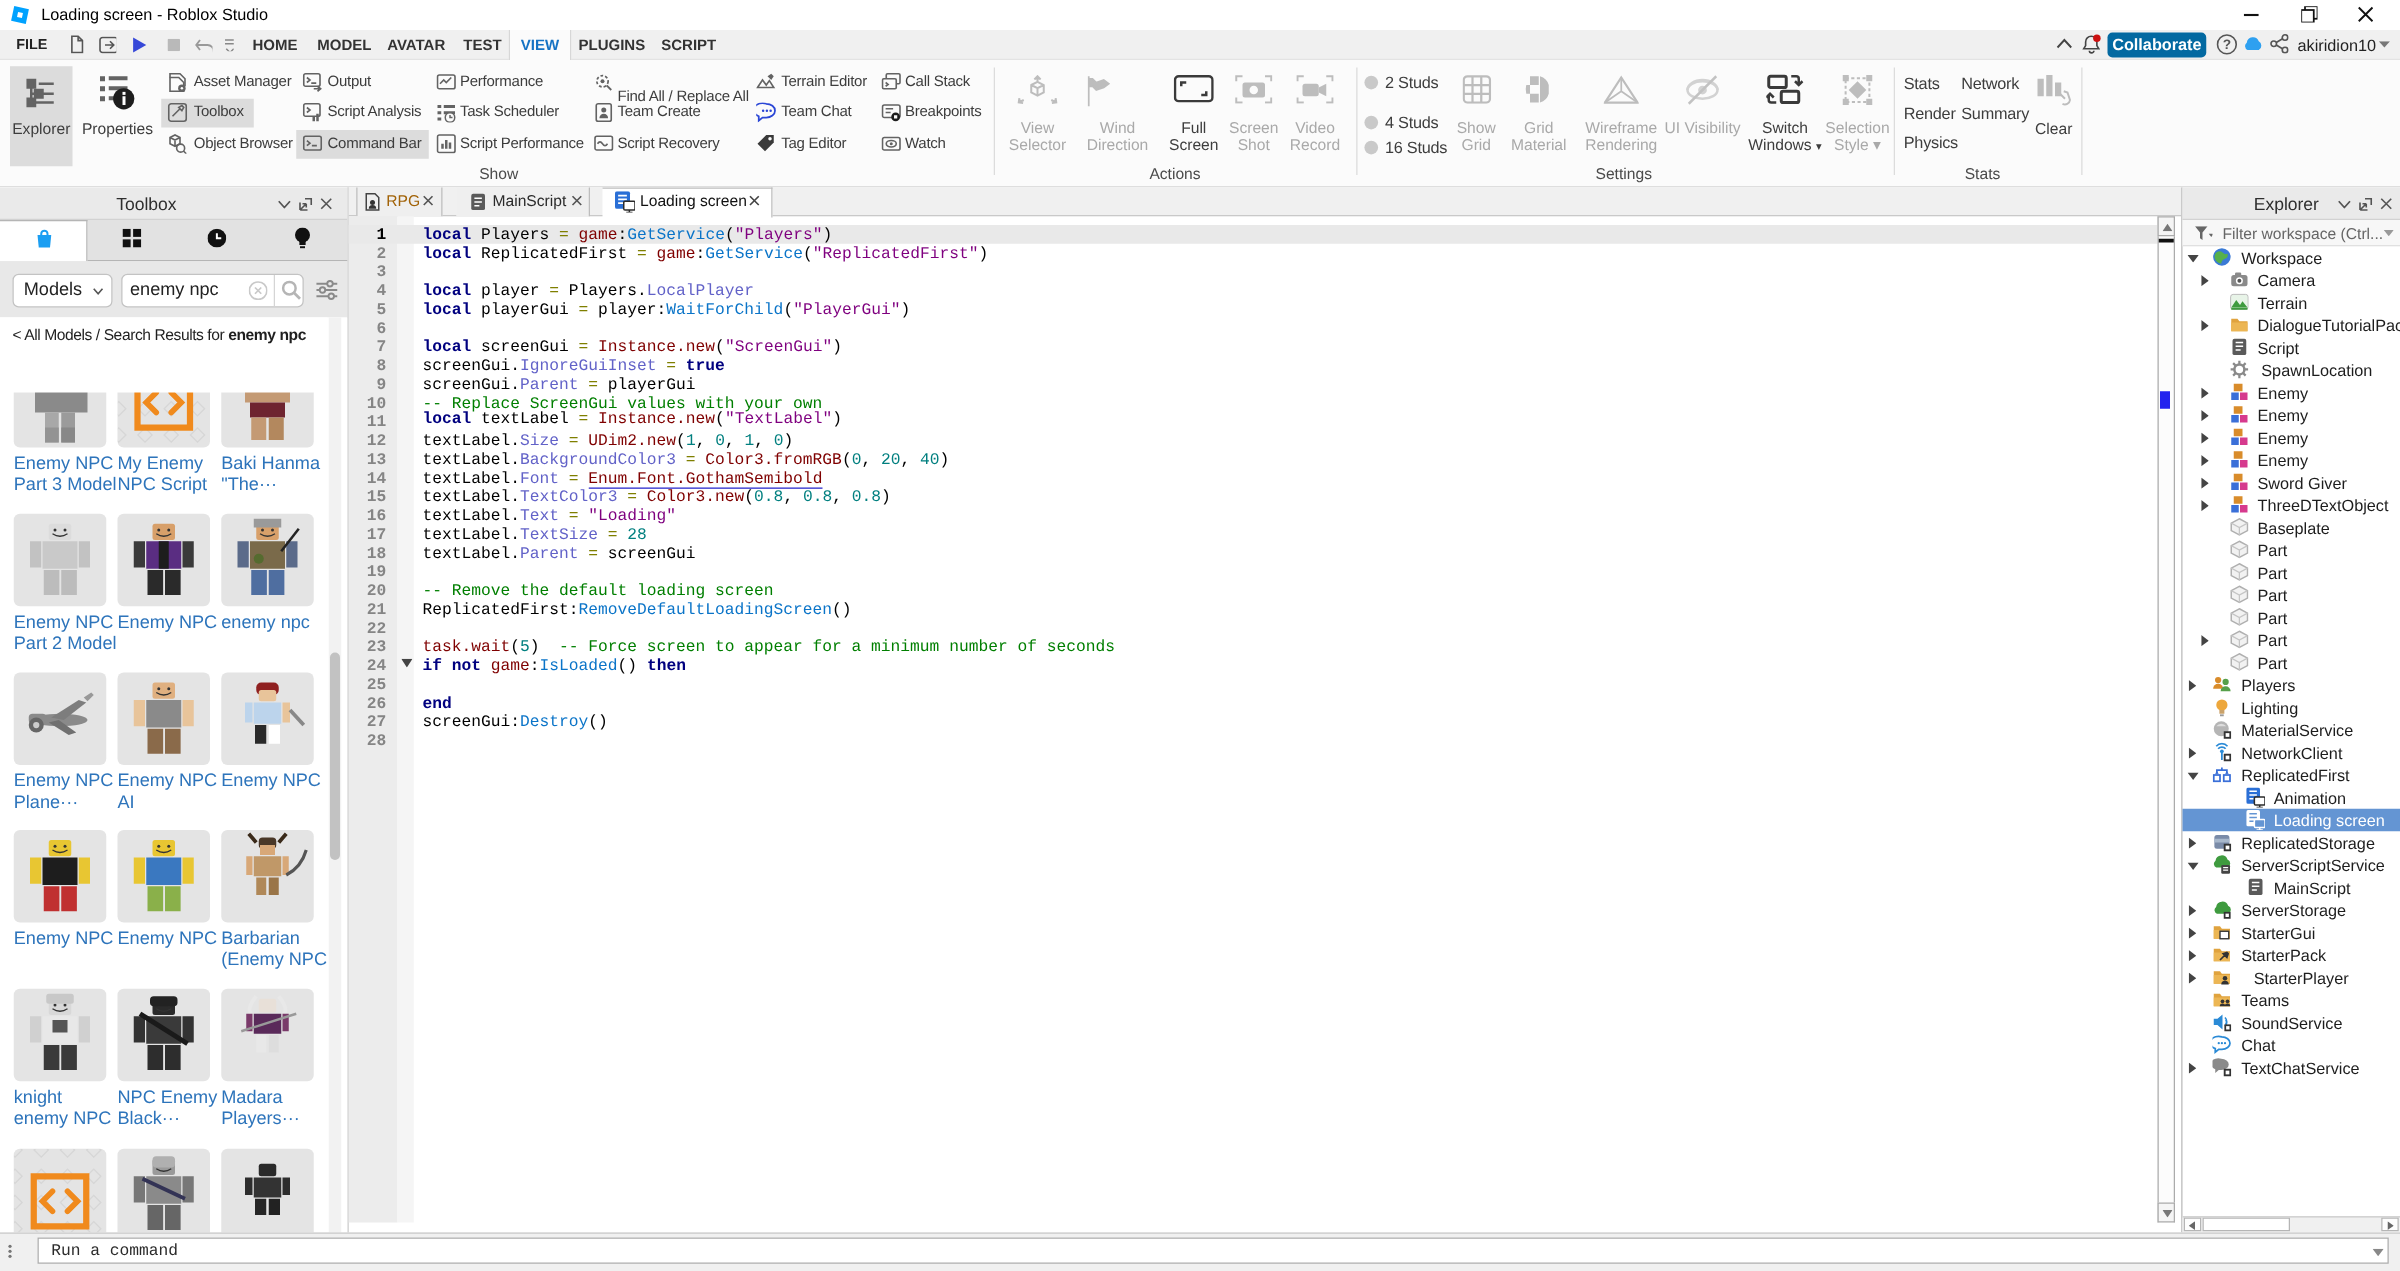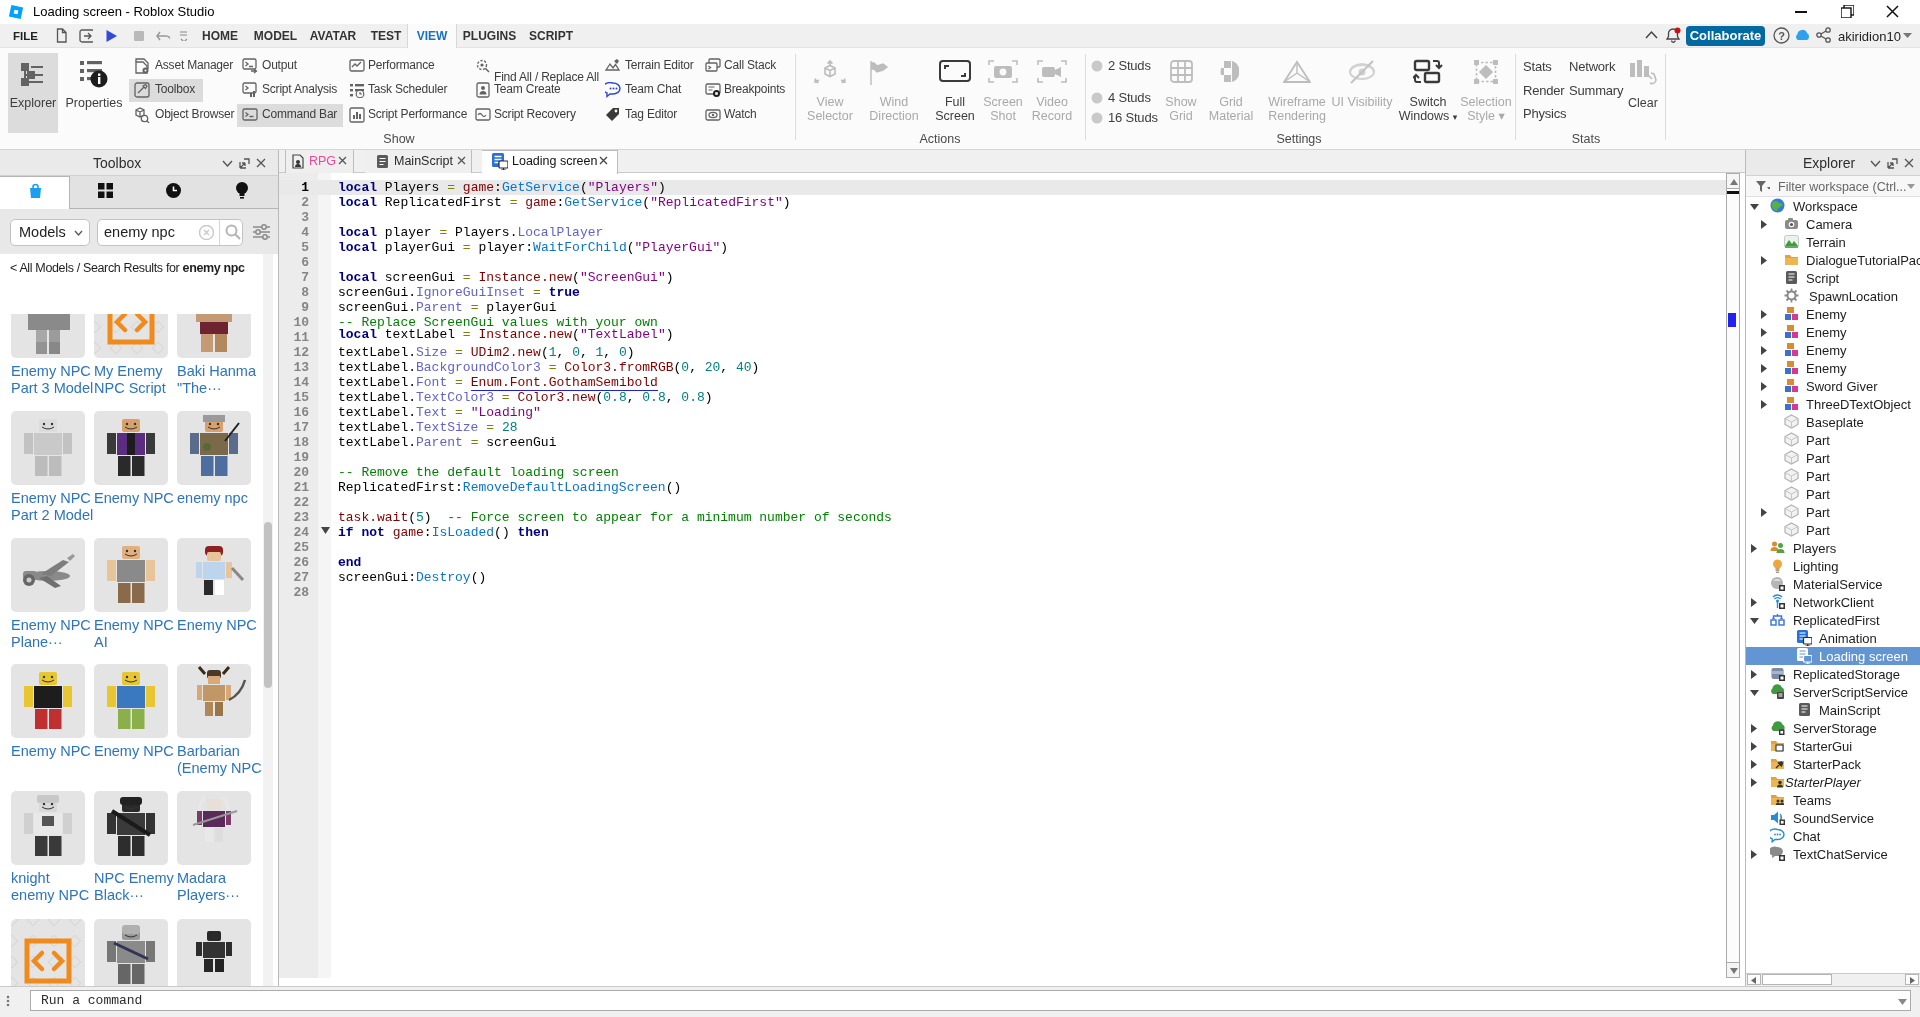--- a/index.html
+++ b/index.html
@@ -707,21 +707,21 @@
 <div class="abs" style="left:264px;top:372px;width:8px;height:166px;background:#c2c2c2;border-radius:4px;"></div>
 </div>
 <div id="editor" class="abs">
 <div id="edtabs" class="abs"></div>
 <div class="abs edtab first" style="left:6px;width:69px;"></div>
 <svg class="abs" style="left:13px;top:4px" width="12" height="15" viewBox="0 0 12 15">
         <path d="M1 1 h7 l3 3 v10 h-10 z" fill="none" stroke="#444" stroke-width="1.2"></path>
         <circle cx="6" cy="8" r="2" fill="#333"></circle>
         <path d="M3 13 a3 3 0 0 1 6 0 z" fill="#333"></path>
       </svg>
-<div class="abs" style="left:30px;top:4px;font-size:12.5px;color:#ec4899;">RPG</div>
+<div class="abs" style="left:30px;top:4px;font-size:12.5px;color:#a16207;">RPG</div>
 <svg class="abs" style="left:59px;top:6px" width="9" height="9" viewBox="0 0 9 9">
         <path d="M1 1 L8 8 M8 1 L1 8" stroke="#555" stroke-width="1.3"></path>
       </svg>
 <div class="abs edtab" style="left:86px;width:107px;"></div>
 <svg class="abs" style="left:97px;top:4px" width="13" height="15" viewBox="0 0 13 15">
         <rect x="1" y="1" width="11" height="13" rx="1.5" fill="#5a5a5a"></rect>
         <path d="M3.5 4.5 h6 M3.5 7.5 h6 M3.5 10.5 h4" stroke="#fff" stroke-width="1.2"></path>
       </svg>
 <div class="abs" style="left:115px;top:4px;font-size:12.5px;color:#2a2a2a;">MainScript</div>
 <svg class="abs" style="left:178px;top:6px" width="9" height="9" viewBox="0 0 9 9">
@@ -1148,21 +1148,21 @@
 <div class="erow" style="top:623px;">
 <svg class="abs" style="left:5px;top:5px" width="6" height="9" viewBox="0 0 6 9">
           <path d="M0 0 L6 4.5 L0 9 Z" fill="#444"></path>
         </svg>
 <svg class="abs" style="left:24px;top:1px" width="15" height="16" viewBox="0 0 15 16">
           <path d="M1 3 h5 l1.5 2 h6.5 v8 h-13 z" fill="#e0a33e"></path>
           <path d="M1 6 h13 v7 h-13 z" fill="#ecb654"></path>
           <circle cx="10" cy="8.5" r="1.8" fill="#333"></circle>
           <path d="M7 13.5 a3 3 0 0 1 6 0 z" fill="#333"></path>
         </svg>
-<div class="nm" style="left:39px;font-style:italic;">StarterPlayer</div>
+<div class="nm" style="left:57px;">StarterPlayer</div>
 </div>
 <div class="erow" style="top:641px;">
 <svg class="abs" style="left:24px;top:1px" width="15" height="16" viewBox="0 0 15 16">
           <path d="M1 3 h5 l1.5 2 h6.5 v8 h-13 z" fill="#e0a33e"></path>
           <path d="M1 6 h13 v7 h-13 z" fill="#ecb654"></path>
           <circle cx="8" cy="9" r="1.5" fill="#333"></circle>
           <circle cx="12" cy="9" r="1.5" fill="#333"></circle>
           <path d="M5.8 13 a2.2 2.2 0 0 1 4.4 0 z M9.8 13 a2.2 2.2 0 0 1 4.4 0 z" fill="#333"></path>
         </svg>
 <div class="nm" style="left:47px;">Teams</div>

